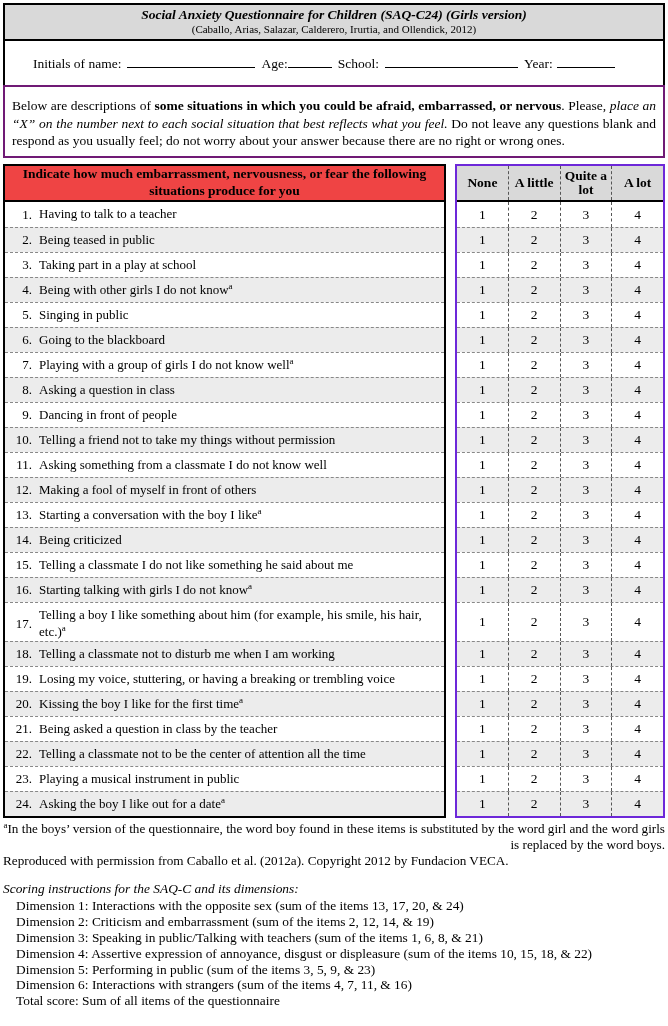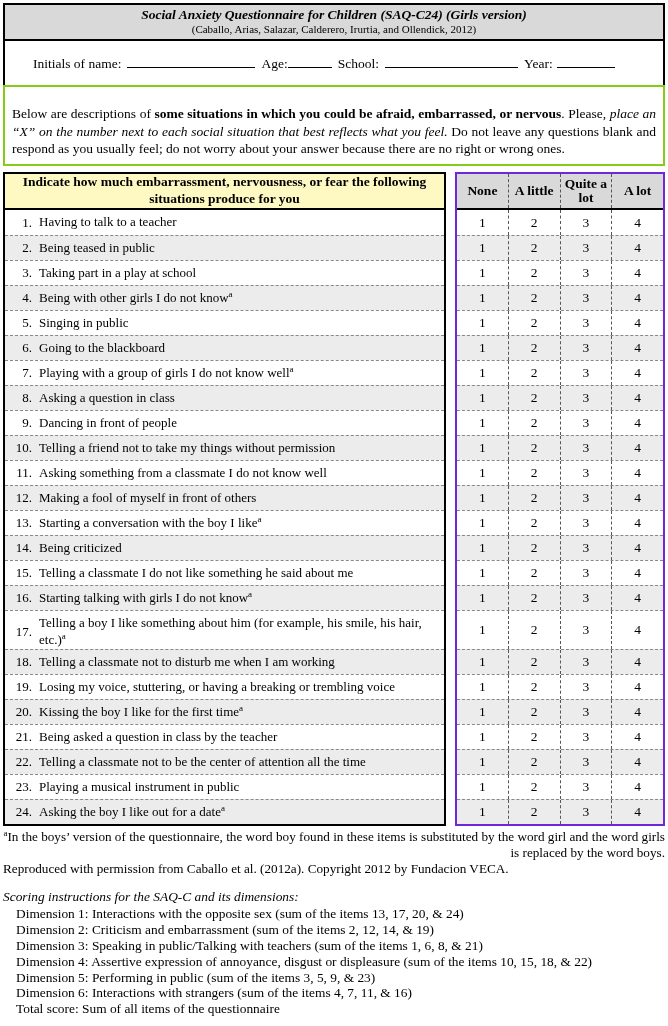--- a/index.html
+++ b/index.html
@@ -23,32 +23,32 @@
     padding: 14px 20px 13px 28px;
     font-size: 13.5px;
     display: flex; align-items: baseline; white-space: nowrap;
   }
   .blank { display: inline-block; border-bottom: 1px solid #000; height: 13px; }
   .blank.name { width: 128px; margin: 0 6px 0 6px; }
   .blank.age { width: 44px; margin: 0 6px 0 0; }
   .blank.school { width: 133px; margin: 0 6px 0 6px; }
   .blank.year { width: 58px; margin: 0 0 0 4px; }
   .instructions-box {
-    border: 2px solid #84cc16;
-    padding: 18px 7px 6px 7px;
+    border: 2px solid #701a75;
+    padding: 10px 7px 6px 7px;
     font-size: 13.5px; line-height: 1.3; text-align: justify;
   }
   .instructions-box b { font-weight: bold; }
   .instructions-box i { font-style: italic; }
   
   .tables { display: flex; gap: 9px; margin-top: 6px; }
   .ltable { width: 443px; border: 2px solid #000; background: #fff; }
   .rtable { width: 210px; border: 2px solid #6d28d9; background: #fff; }
   .lheader {
-    height: 36px; background: #fef9c3; border-bottom: 2px solid #000;
+    height: 36px; background: #ef4444; border-bottom: 2px solid #000;
     font-weight: bold; font-size: 13.5px; text-align: center; line-height: 1.25;
     display: flex; align-items: center; justify-content: center; padding: 0 6px;
   }
   .rheader { height: 36px; background: #d9d9d9; border-bottom: 2px solid #000; display: flex; }
   .rheader .hcell {
     flex: 1; display: flex; align-items: center; justify-content: center;
     font-weight: bold; font-size: 13.5px; text-align: center; line-height: 1.05;
   }
   .rheader .hcell + .hcell { border-left: 1px dashed #555; }
   .lrow {

